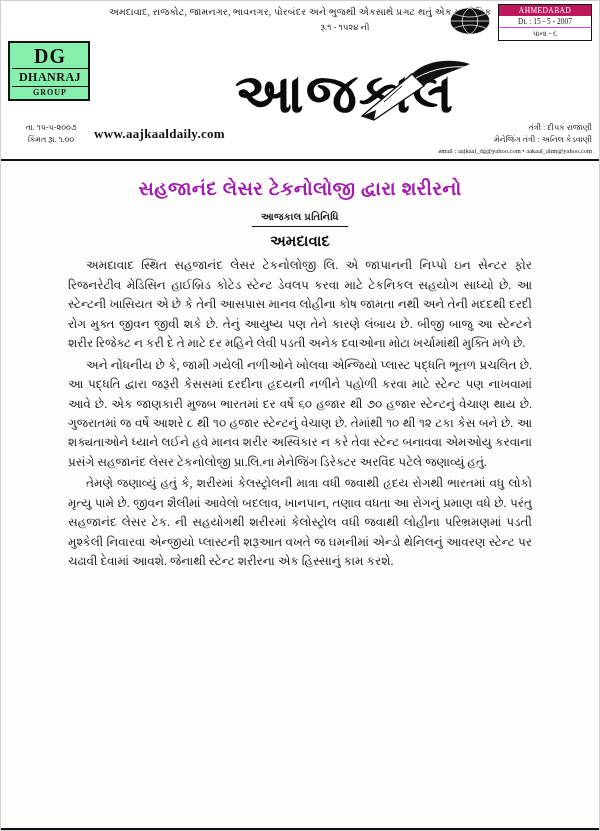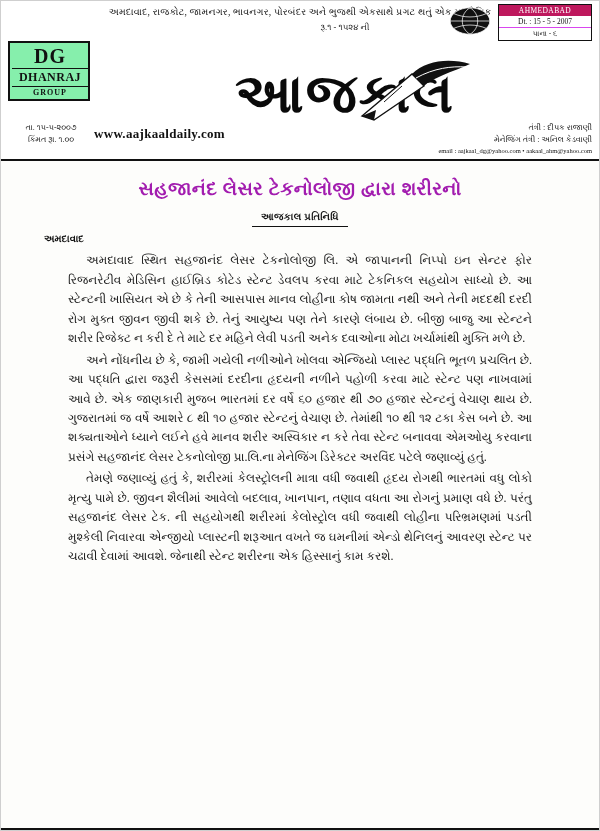--- a/index.html
+++ b/index.html
@@ -193,21 +193,22 @@
     padding: 6px 0 2px 0;
     letter-spacing: .3px;
   }
   .byline-underline {
     width: 96px;
     height: 1px;
     background: #111;
     margin: 1px auto 6px auto;
   }
   .dateline-place {
-    font-size: 10px;
+    text-align: center;
+    font-size: 15px;
     font-weight: bold;
     padding-bottom: 6px;
   }
   .body-col {
     font-size: 12px;
     line-height: 1.62;
     text-align: justify;
     padding: 0 24px;
     color: #141414;
   }

